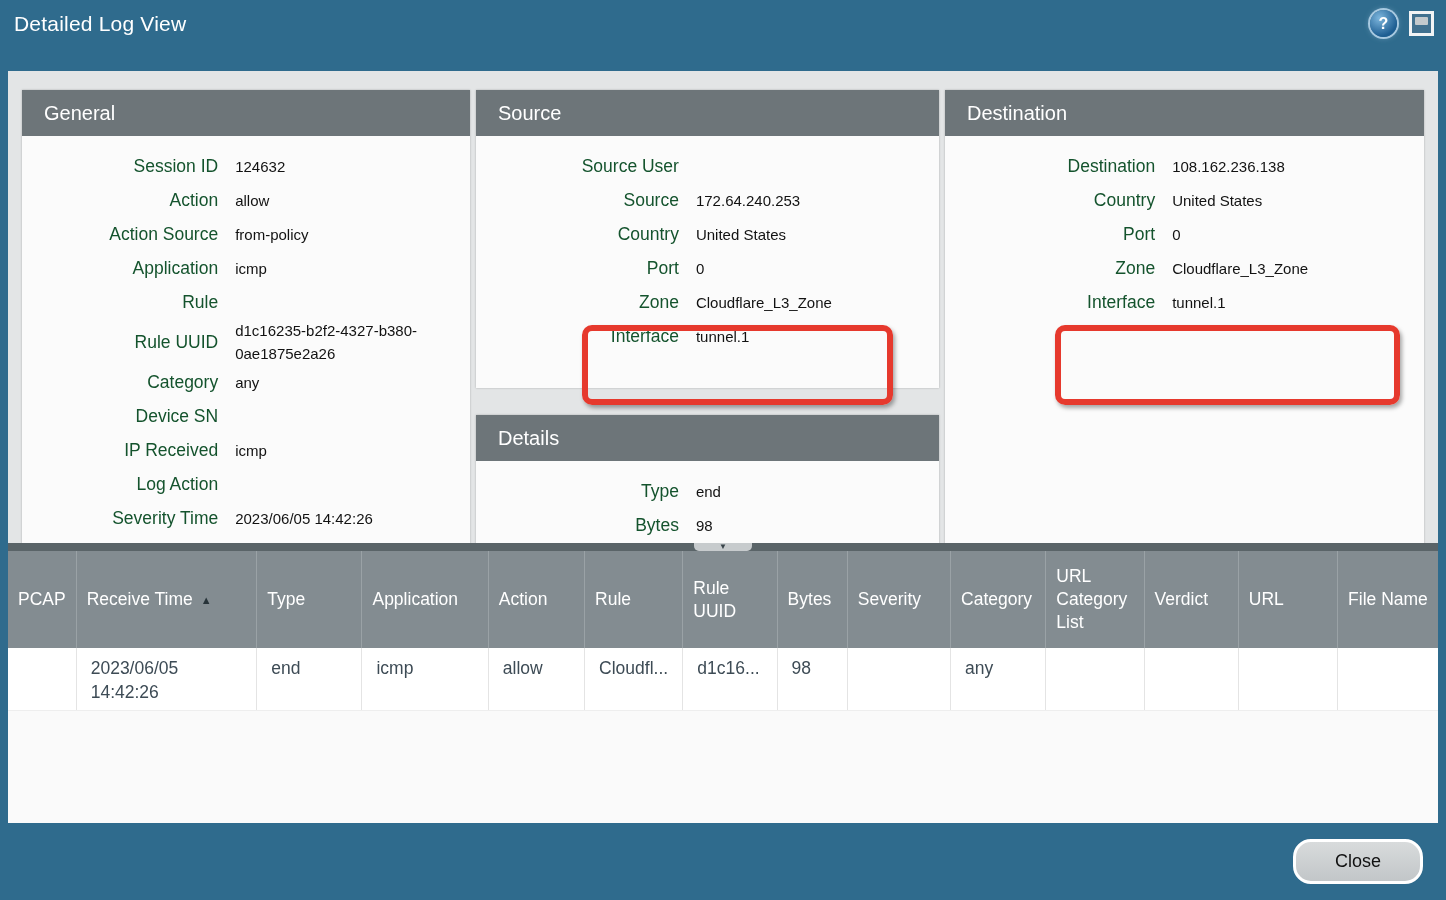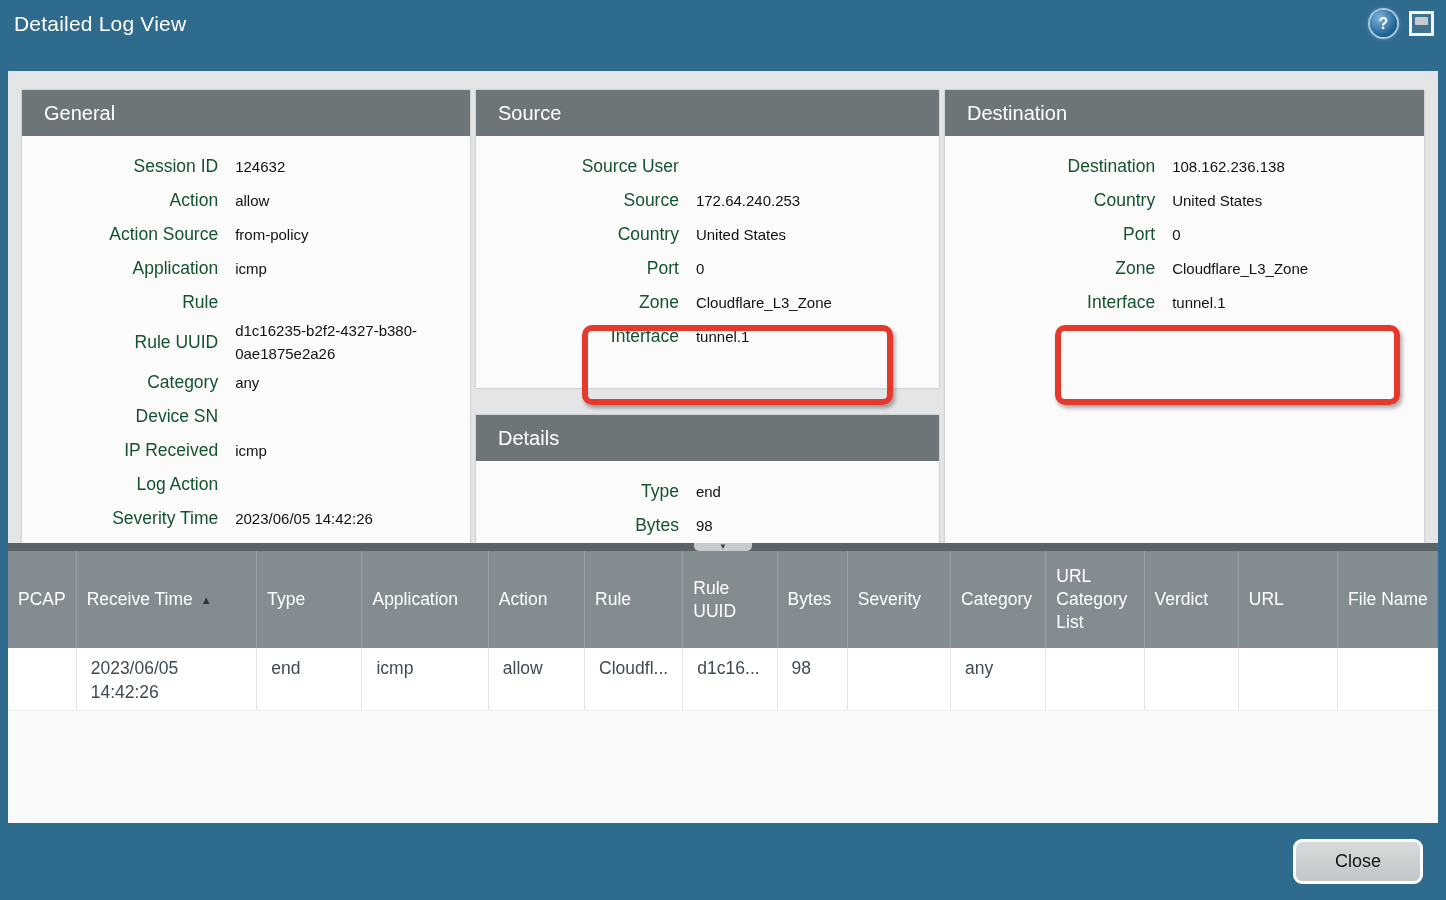--- a/index.html
+++ b/index.html
@@ -97,21 +97,21 @@
     line-height:24px; overflow:hidden;
   }
   table.logs td:last-child { border-right:none; }
 
   
   .footer {
     position:absolute; left:0; right:0; top:823px; height:77px;
     display:flex; justify-content:flex-end; align-items:center; padding-right:23px;
   }
   .close-btn {
-    width:130px; height:45px; border-radius:9px;
+    width:130px; height:45px; border-radius:18px;
     border:3px solid #fff;
     background:linear-gradient(#d8dbdc, #c2c6c8);
     font-family:"Liberation Sans", sans-serif;
     font-size:18px; color:#111; cursor:pointer;
   }
 </style>
 </head>
 <body>
 
 <div class="titlebar">

